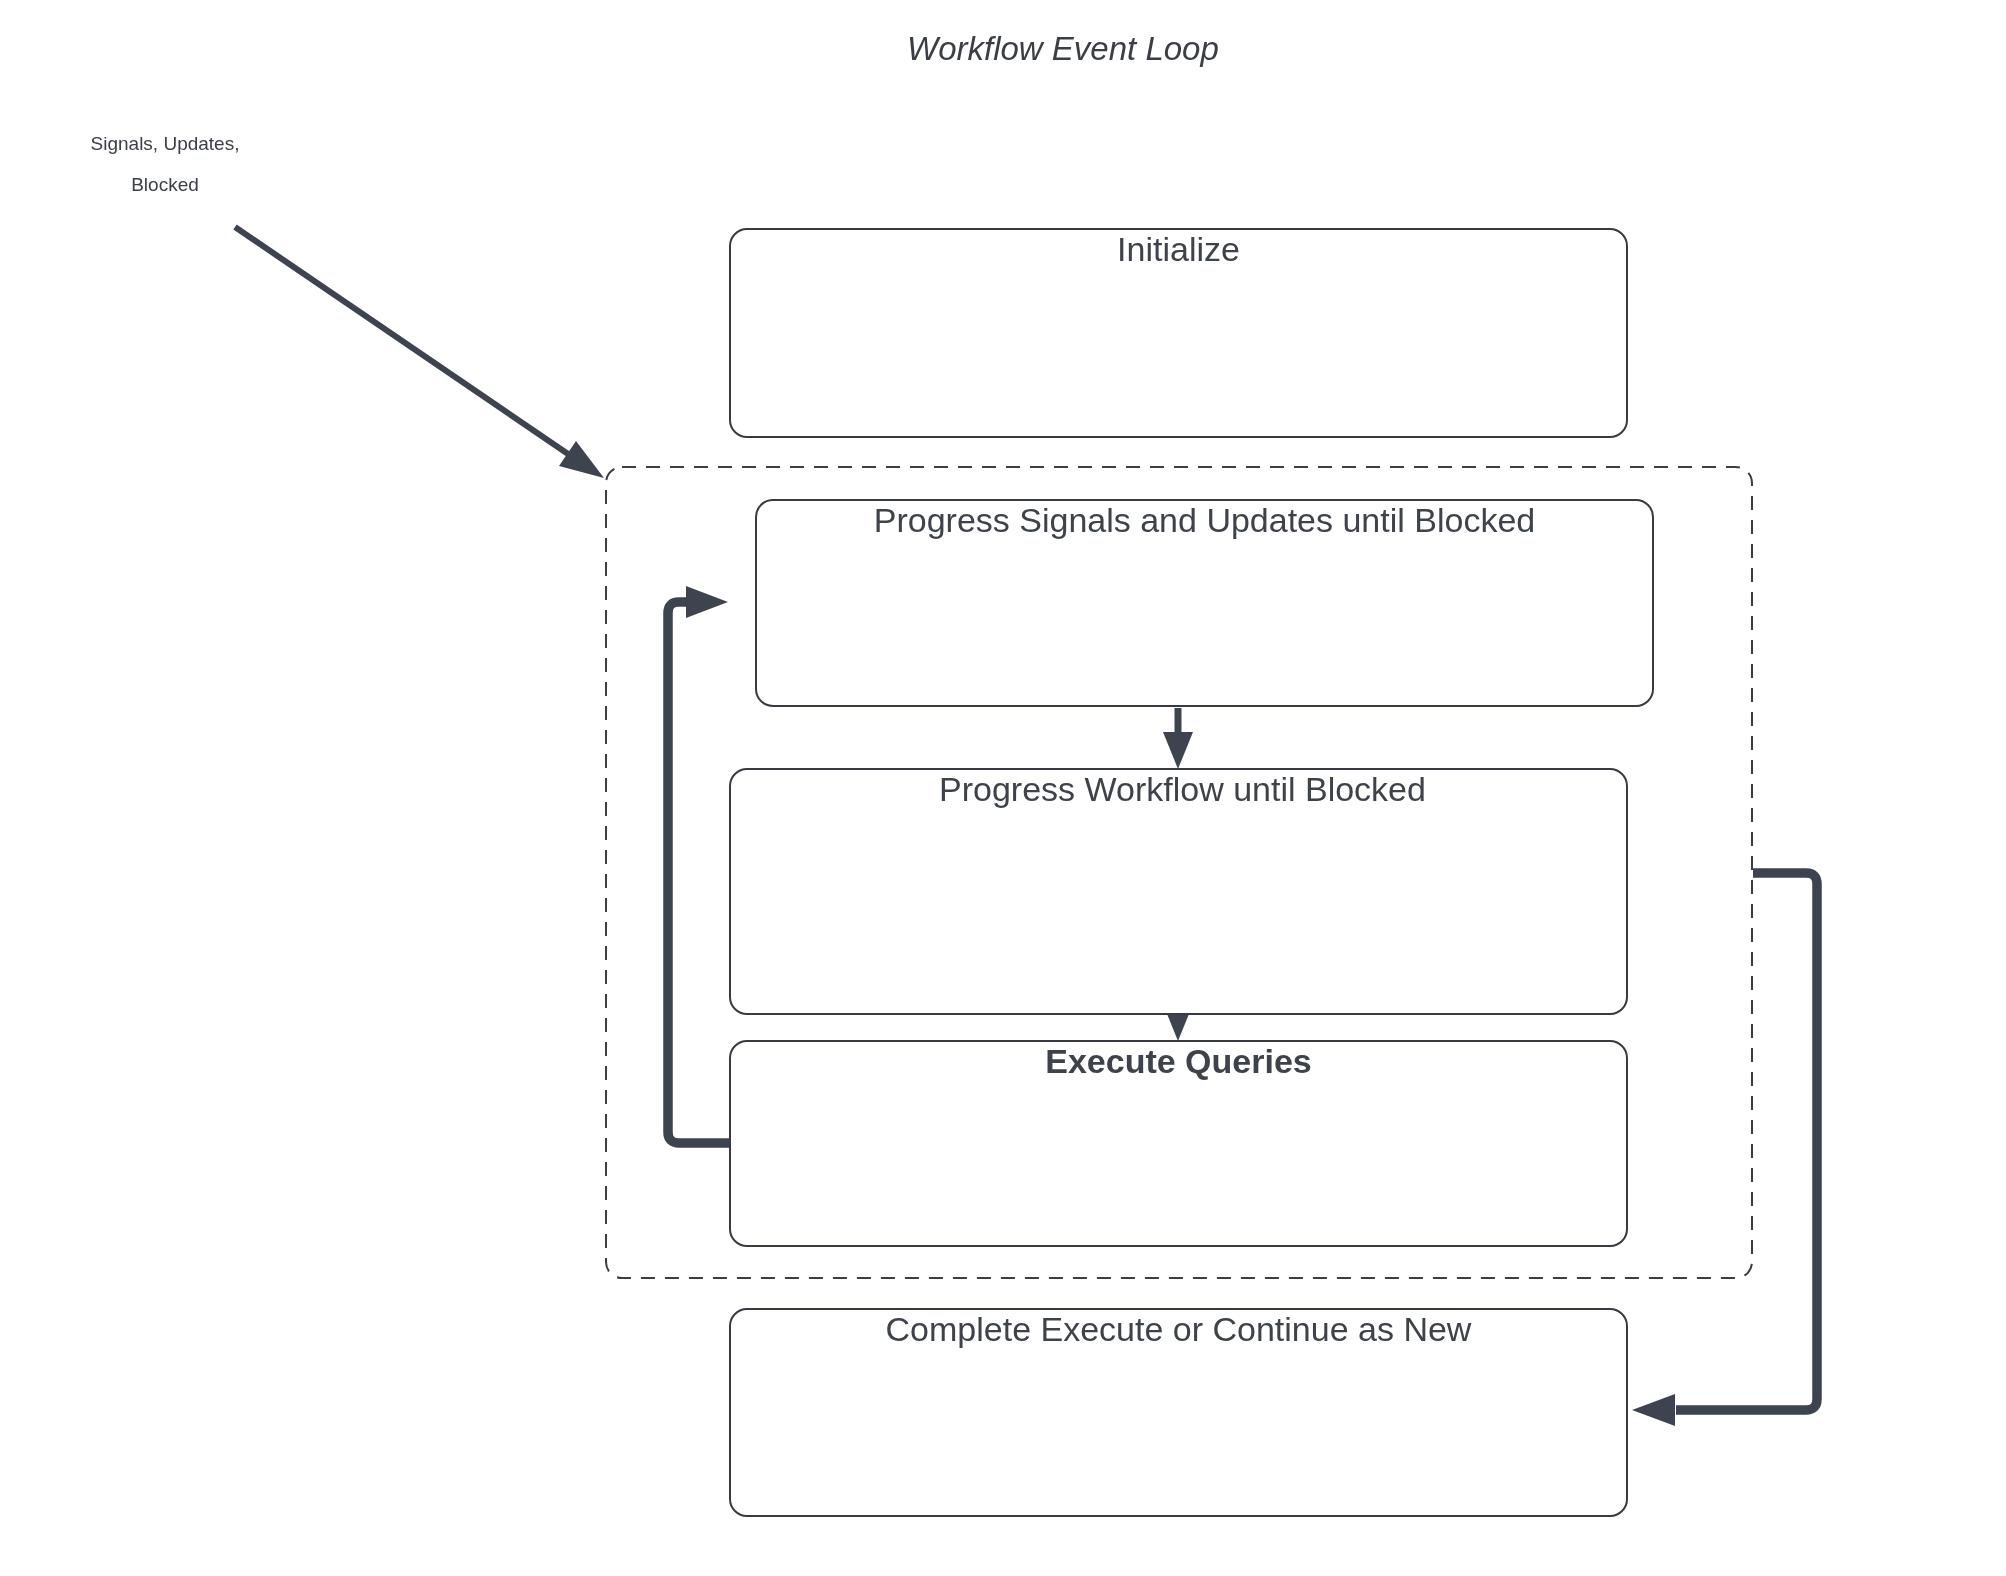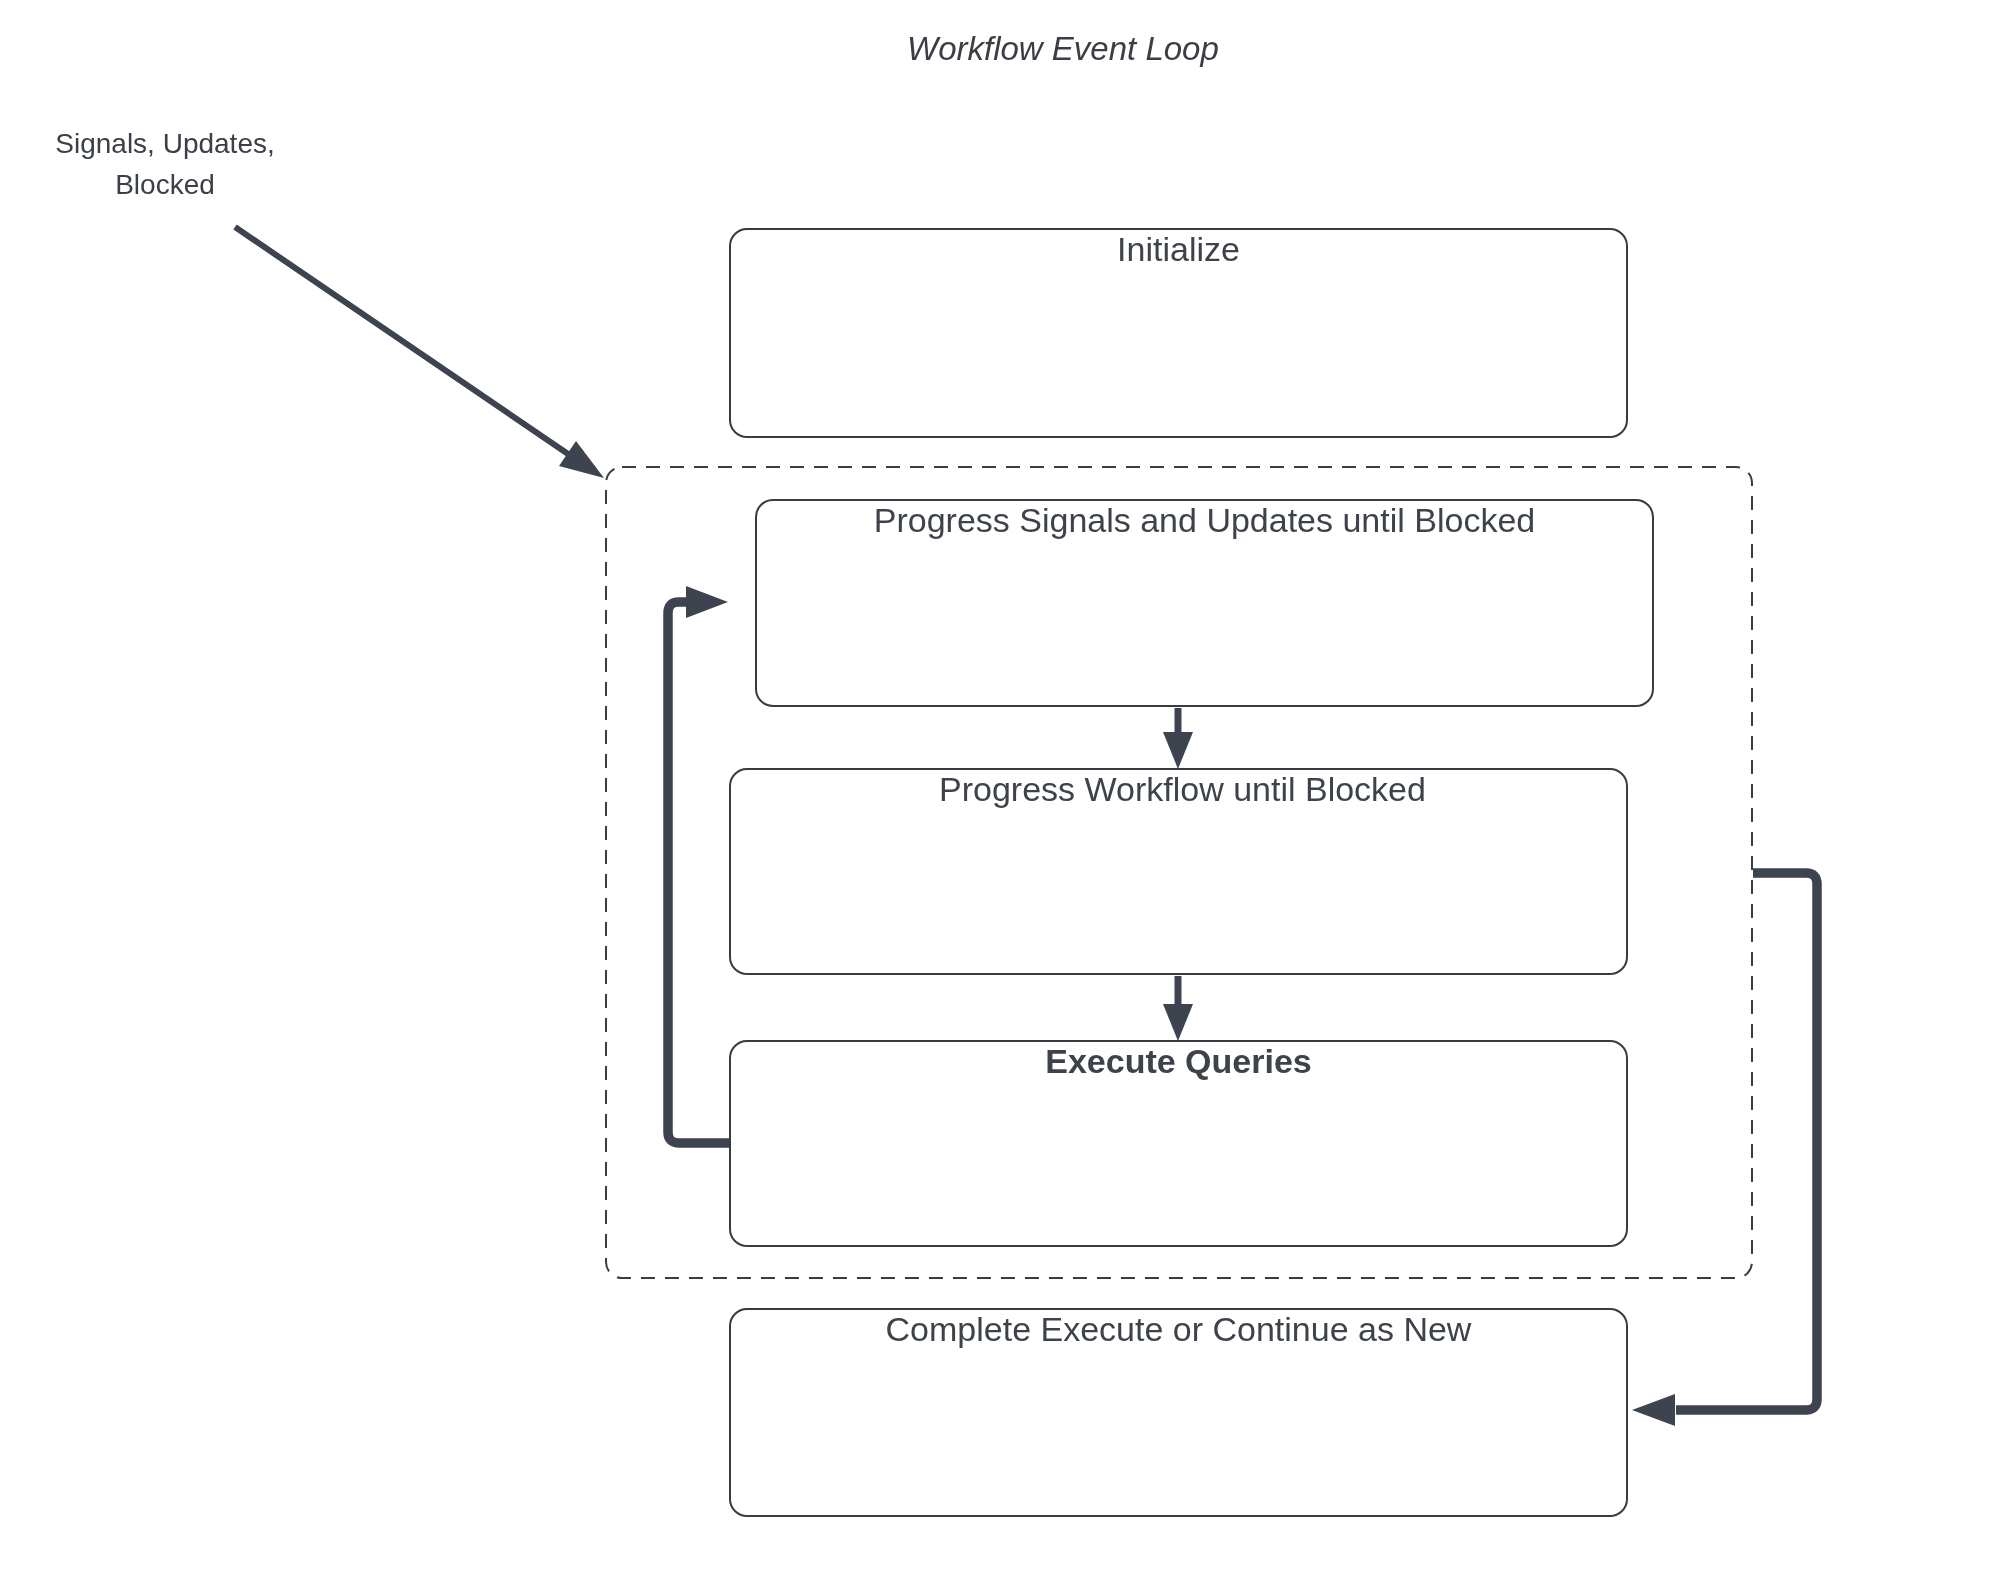--- a/index.html
+++ b/index.html
@@ -21,21 +21,21 @@
     font-style: italic;
     color: #3b3f45;
     white-space: nowrap;
   }
   .external-label {
     position: absolute;
     left: 20px;
     top: 123px;
     width: 290px;
     text-align: center;
-    font-size: 28px;
+    font-size: 19px;
     line-height: 41px;
     color: #3b4048;
   }
   .external-label span { display: block; }
   .connector-layer {
     position: absolute;
     left: 0; top: 0;
     width: 2006px;
     height: 1576px;
   }
@@ -51,21 +51,21 @@
     justify-content: center;
   }
   .node .node-label {
     font-size: 34px;
     color: #3e434b;
     text-align: center;
     padding: 0 20px;
   }
   .n-initialize { top: 228px; height: 210px; }
   .n-progress-signals { top: 499px; height: 208px; margin-left: 26px; }
-  .n-progress-workflow { top: 768px; height: 207px; padding-left: 8px; }
+  .n-progress-workflow { top: 768px; height: 247px; padding-left: 8px; }
   .n-execute-queries { top: 1040px; height: 207px; font-weight: bold; }
   .n-complete { top: 1308px; height: 209px; }
   .conn { stroke: #3d4450; fill: none; }
   .conn-head { fill: #3d4450; stroke: none; }
   .dashed-border {
     stroke: #3a3d42;
     stroke-width: 2;
     fill: none;
     stroke-dasharray: 14 10;
   }

